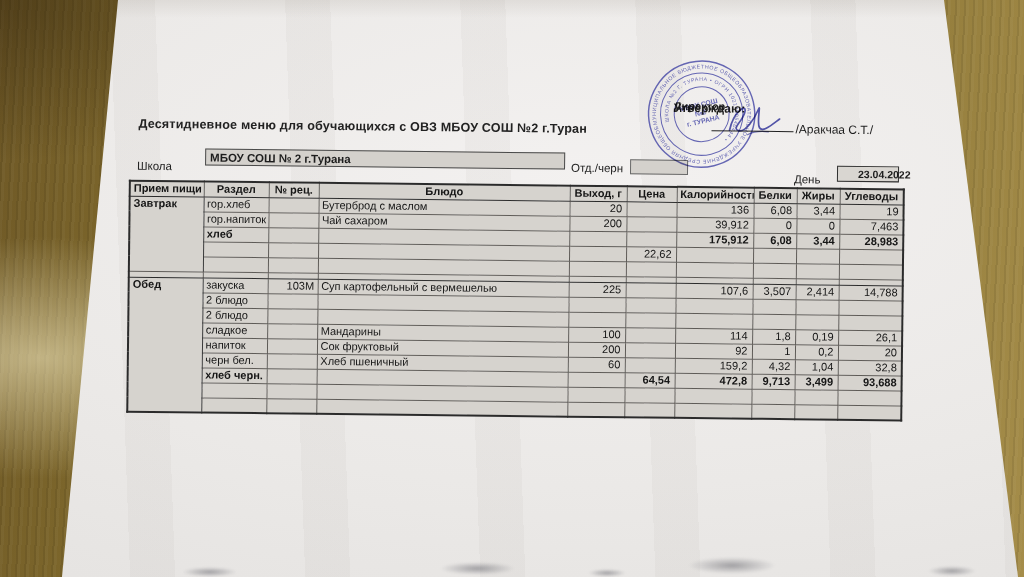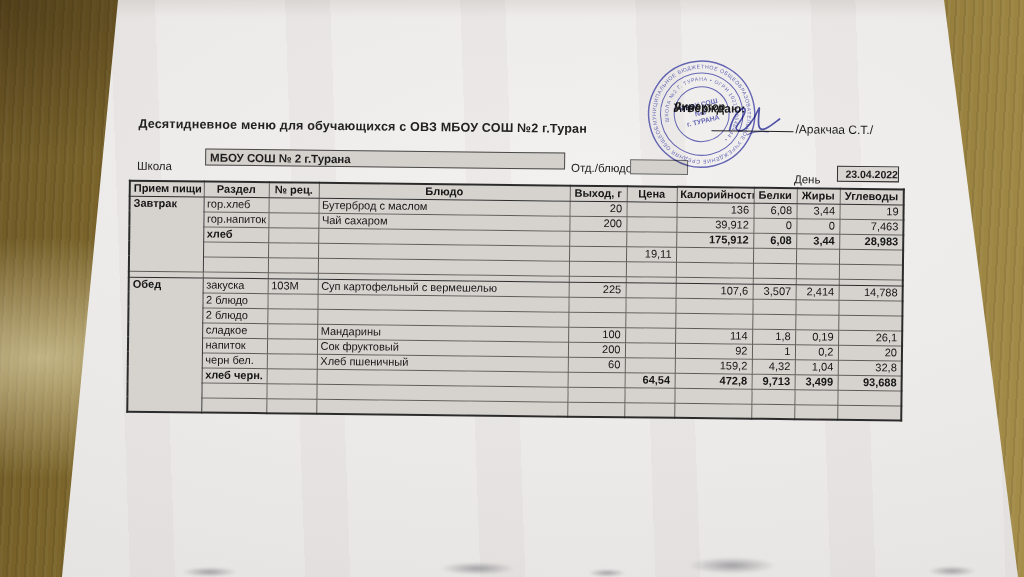--- a/index.html
+++ b/index.html
@@ -32,63 +32,63 @@
   .school-label{left:136px;top:164px;}
   .school-box{position:absolute;left:204px;top:152px;width:360px;height:17px;
     background:#d4d1cc;border:1px solid #4a4a4a;font-size:11.5px;font-weight:700;
     line-height:16px;padding:0 4px;box-sizing:border-box;}
   .dept-label{left:570px;top:161px;}
   .dept-box{position:absolute;left:629px;top:158px;width:58px;height:15px;
     background:#d4d1cc;border:1px solid #6a6a6a;box-sizing:border-box;}
   .day-label{left:793px;top:170px;}
   .day-box{position:absolute;left:836px;top:162px;width:62px;height:16px;
     background:#d9d6d1;border:1.4px solid #2f2f2f;font-size:10.5px;font-weight:600;
-    text-align:right;line-height:14px;box-sizing:border-box;}
+    text-align:left;line-height:14px;box-sizing:border-box;padding-left:20px;}
 
   
   .approve-1{position:absolute;left:672px;top:99px;font-size:12px;font-weight:600;}
   .approve-2{position:absolute;left:672px;top:98px;font-size:11px;font-weight:600;}
   .sig-line{position:absolute;left:710px;top:112px;width:82px;height:16px;border-bottom:1.2px solid #222;}
   .signee{position:absolute;left:794px;top:119px;font-size:12px;}
   .signature{position:absolute;left:722px;top:96px;mix-blend-mode:multiply;}
   .stamp{position:absolute;left:636px;top:48px;width:128px;height:128px;
     transform:rotate(-14deg);opacity:.82;mix-blend-mode:multiply;}
 
   
   table.menu{position:absolute;left:128px;top:184px;width:774px;border-collapse:collapse;
     table-layout:fixed;font-size:11px;color:#161616;}
   table.menu td,table.menu th{border:1px solid #5e5b57;height:15px;padding:0 3px;
     box-sizing:border-box;background:#d6d3ce;overflow:hidden;white-space:nowrap;
     font-weight:400;text-align:left;line-height:13px;}
   table.menu{border:2px solid #2b2b2b;}
   table.menu tr.hdr th{font-weight:700;text-align:center;border-bottom:1.6px solid #2b2b2b;}
   table.menu td.meal{vertical-align:top;font-weight:700;border-right:1.4px solid #3a3a3a;}
   table.menu td.num{text-align:right;padding-right:4px;}
-  table.menu td.ctr{text-align:left;}
+  table.menu td.ctr{text-align:right;}
   table.menu tr.totals td{font-weight:700;}
   table.menu tr.spacer td{height:6px;border-top:1.6px solid #2b2b2b;border-bottom:1.6px solid #2b2b2b;}
 
   
   .smudge{position:absolute;border-radius:50%;filter:blur(1.2px);
     background:radial-gradient(rgba(92,92,100,.5), rgba(92,92,100,0) 70%);}
 </style>
 </head>
 <body>
 
 <div class="scene">
   <div class="wood"></div>
 
   <div class="paper">
     <div class="doc">
 
       <div class="title">Десятидневное меню для обучающихся с ОВЗ МБОУ СОШ №2 г.Туран</div>
 
       <span class="lbl school-label">Школа</span>
       <div class="school-box">МБОУ СОШ № 2 г.Турана</div>
-      <span class="lbl dept-label">Отд./блюдо</span>
+      <span class="lbl dept-label">Отд./черн</span>
       <div class="dept-box"></div>
       <span class="lbl day-label">День</span>
       <div class="day-box">23.04.2022</div>
 
       <div class="approve-1">Утверждаю:</div>
       <div class="approve-2">Директор</div>
       <div class="sig-line"></div>
       <div class="signee">/Аракчаа С.Т./</div>
 
       <svg class="signature" width="64" height="44" viewBox="0 0 64 44">
@@ -177,21 +177,21 @@
               <td class="num">175,912</td>
               <td class="num">6,08</td>
               <td class="num">3,44</td>
               <td class="num">28,983</td>
             </tr>
             <tr>
               <td class=""></td>
               <td class="ctr"></td>
               <td class=""></td>
               <td class="num"></td>
-              <td class="num">19,11</td>
+              <td class="num">22,62</td>
               <td class="num"></td>
               <td class="num"></td>
               <td class="num"></td>
               <td class="num"></td>
             </tr>
             <tr>
               <td class=""></td>
               <td class="ctr"></td>
               <td class=""></td>
               <td class="num"></td>

